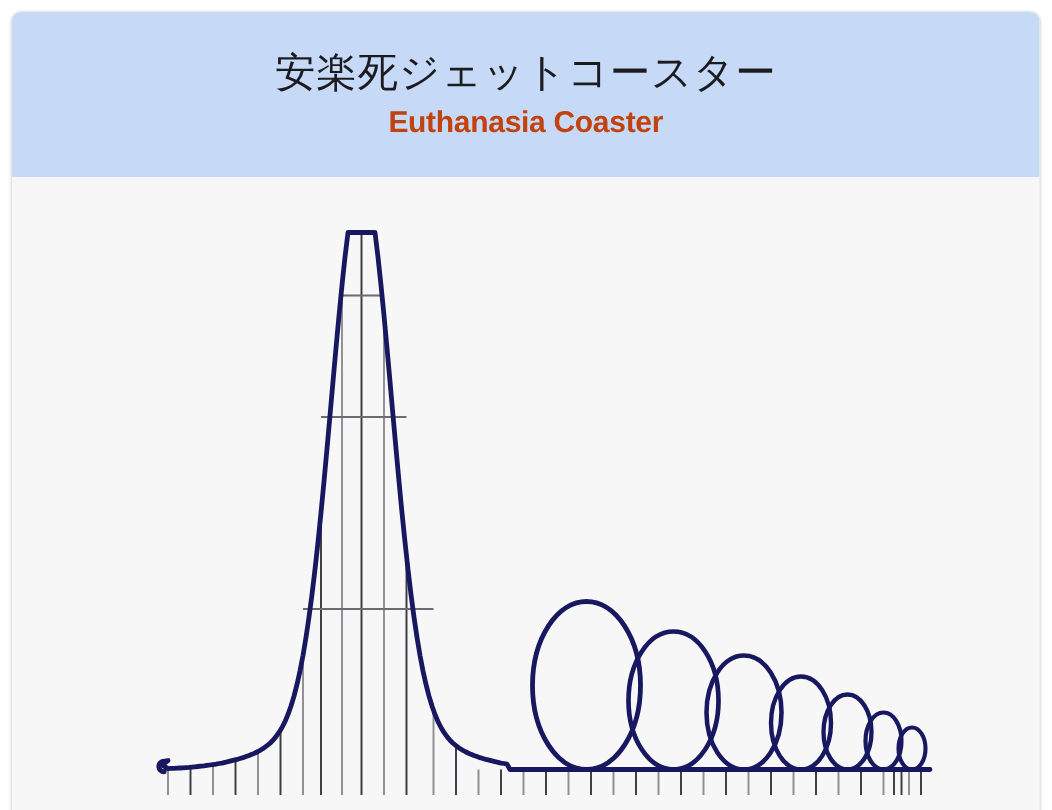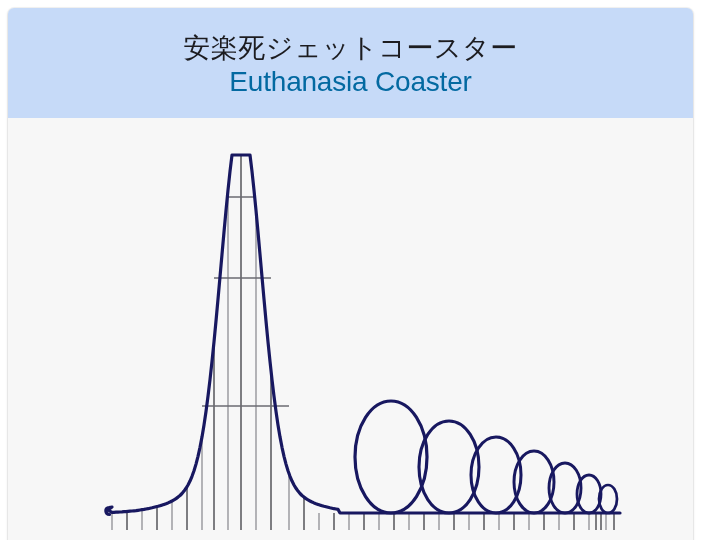--- a/index.html
+++ b/index.html
@@ -46,24 +46,24 @@
   }
   .title-ja {
     font-size: 27px;
     line-height: 34px;
     color: #1c1c20;
     font-weight: 400;
     letter-spacing: 0.5px;
     white-space: nowrap;
   }
   .title-en {
-    font-size: 28px;
+    font-size: 20px;
     line-height: 34px;
-    color: #0369a1;
-    font-weight: 400;
+    color: #c2410c;
+    font-weight: 700;
     letter-spacing: -0.2px;
     white-space: nowrap;
   }
   .body-area {
     position: absolute;
     left: 0;
     top: 110px;
     width: 685px;
     height: 424px;
     background: #f7f7f7;

